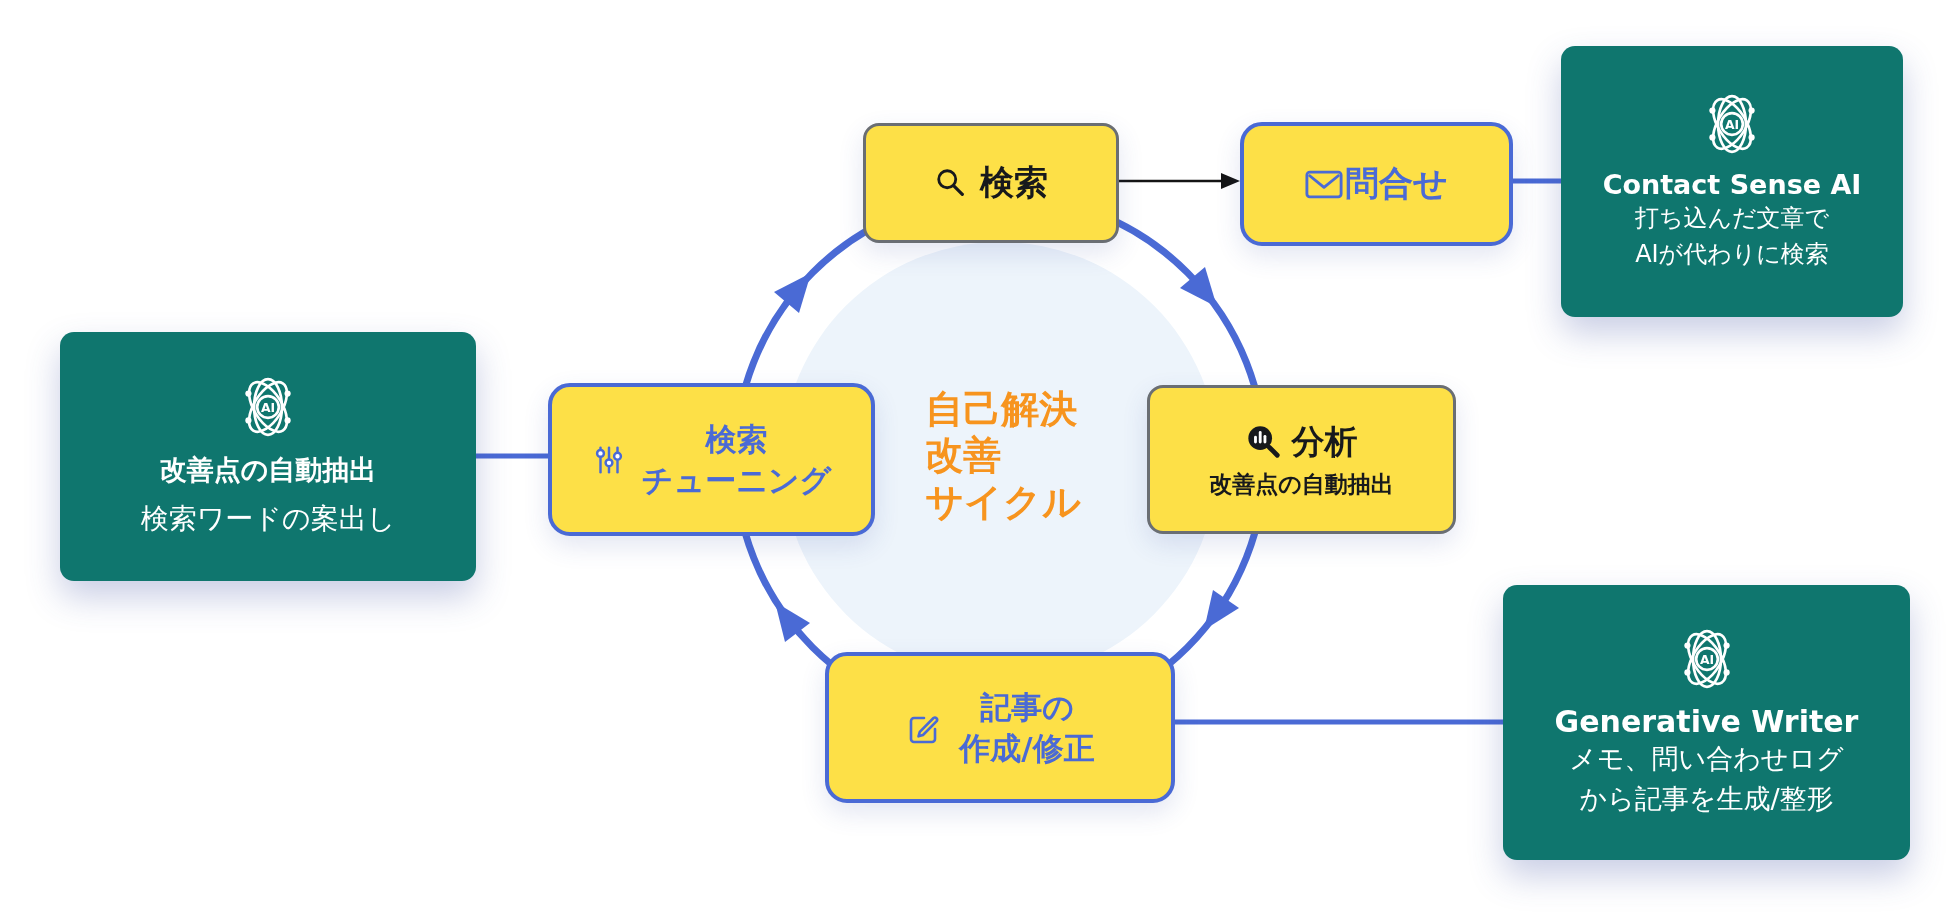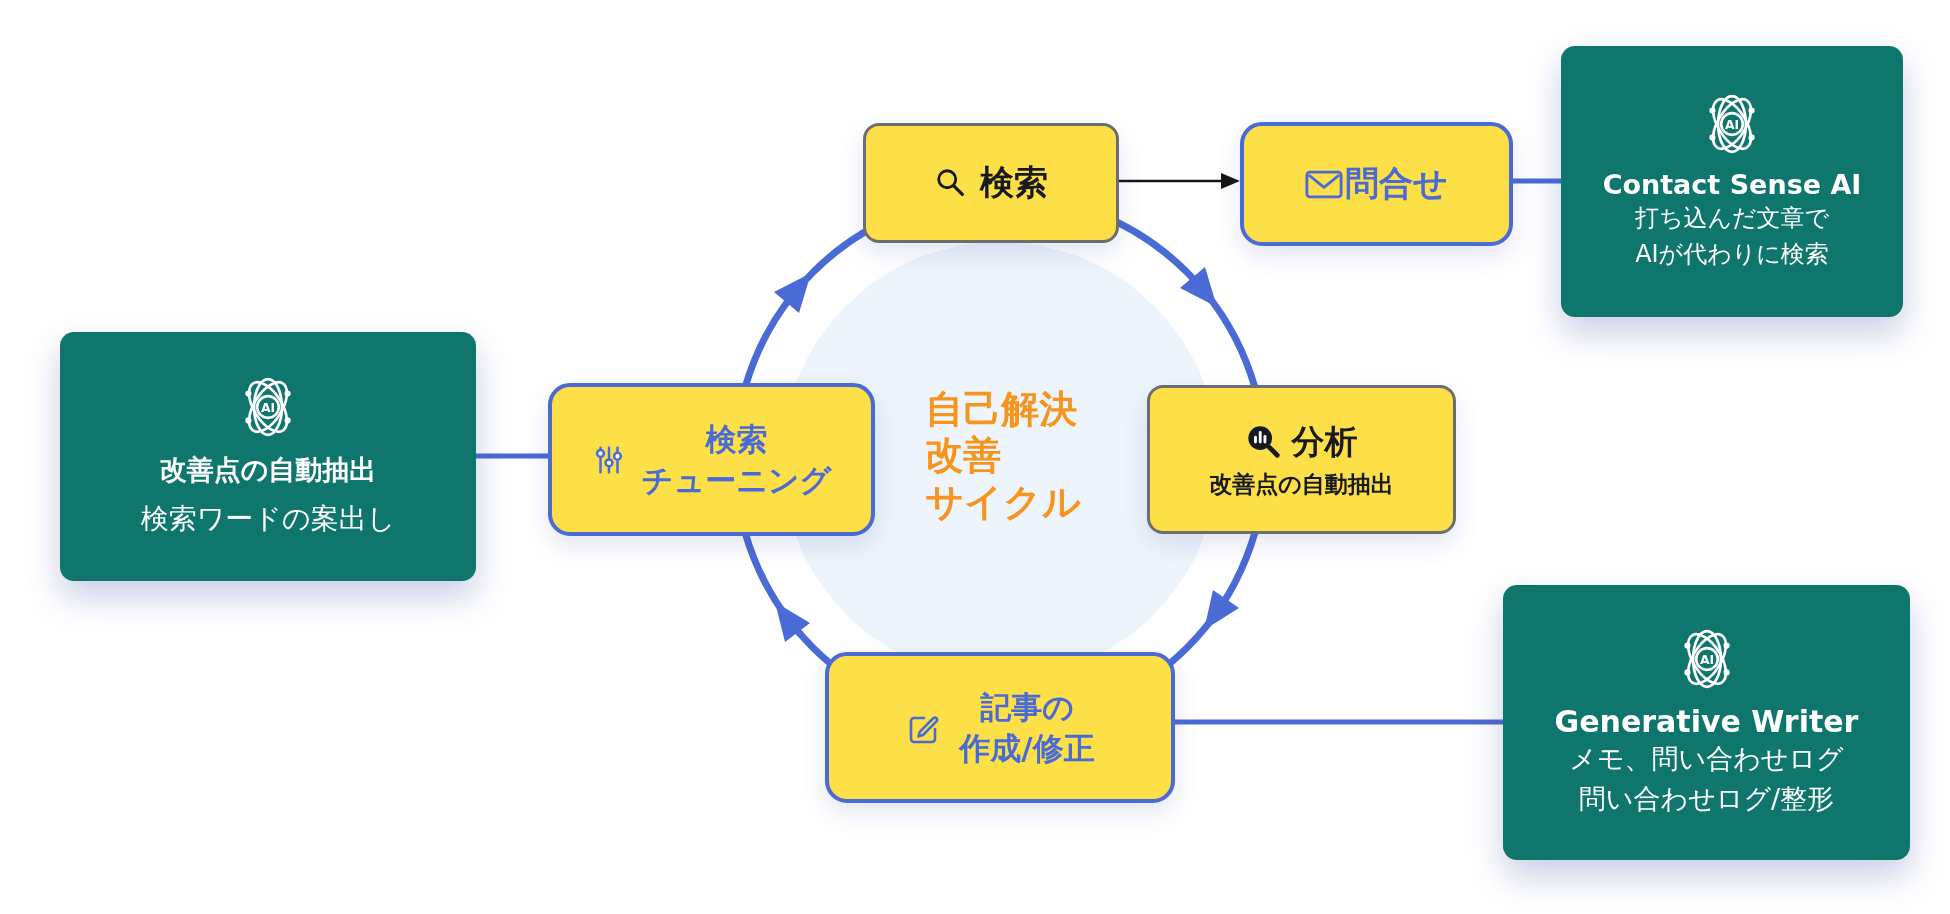--- a/index.html
+++ b/index.html
@@ -197,17 +197,17 @@
         <circle cx="13" cy="19" r="3"></circle>
           <circle cx="51" cy="19" r="3"></circle>
         <circle cx="13" cy="45" r="3"></circle>
           <circle cx="51" cy="45" r="3"></circle>
       </g>
       <text x="32" y="36.5" text-anchor="middle" font-size="12" font-weight="bold" fill="#ffffff">AI</text>
     </svg>
     <div class="title">Generative Writer</div>
     <div class="body">
       <div>メモ、問い合わせログ</div>
-      <div>問い合わせログ/整形</div>
+      <div>から記事を生成/整形</div>
     </div>
   </div>
 
 </div>
 
 </body></html>

